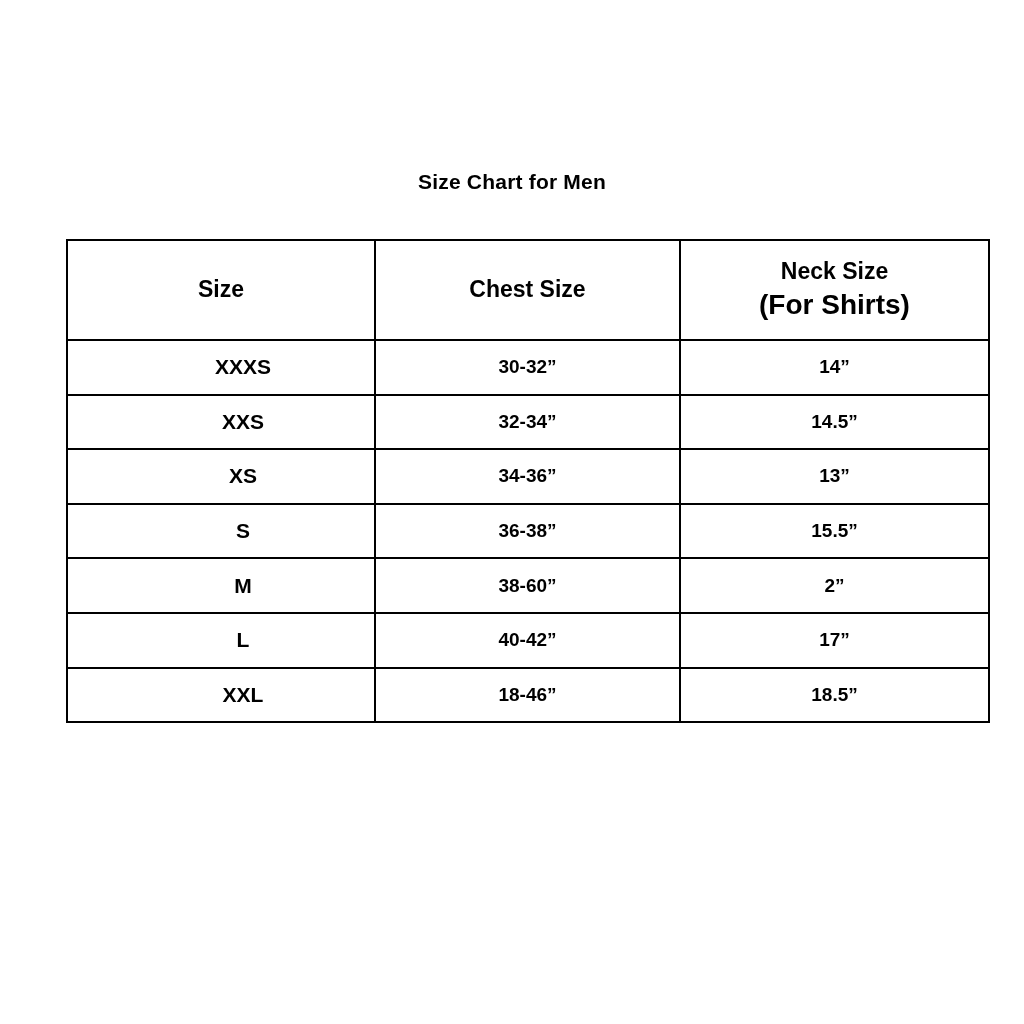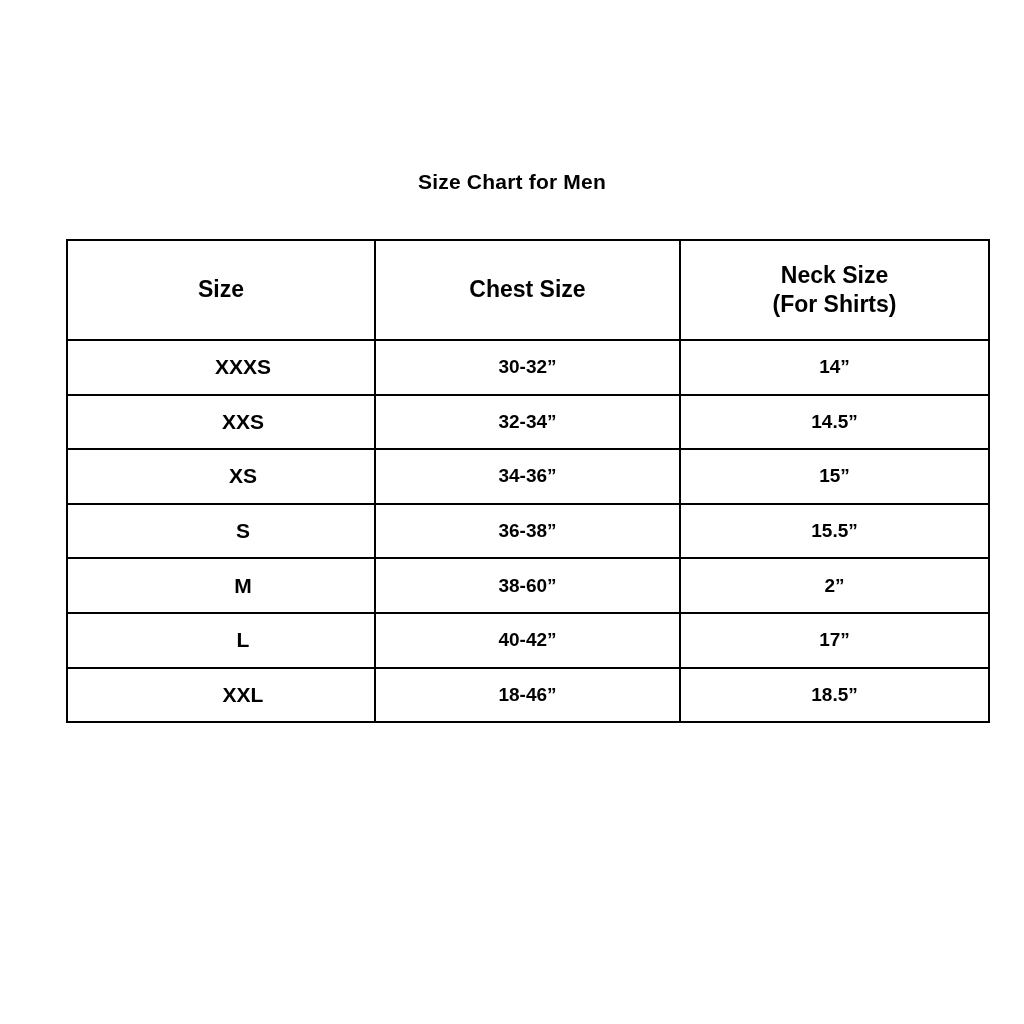--- a/index.html
+++ b/index.html
@@ -54,21 +54,21 @@
   col.col-chest { width: 305px; }
   col.col-neck { width: 309px; }
 
   thead th {
     height: 98px;
     font-size: 23px;
     line-height: 1.28;
   }
   thead th .sub {
     display: block;
-    font-size: 23px;
+    font-size: 28px;
     font-weight: bold;
   }
   tbody td {
     height: 52.6px;
     font-size: 19px;
   }
   tbody td.cell-size { font-size: 21px; padding-left: 44px; }
 </style>
 </head>
 <body>
@@ -105,21 +105,21 @@
           <td>14”</td>
         </tr>
         <tr>
           <td class="cell-size">XXS</td>
           <td>32-34”</td>
           <td>14.5”</td>
         </tr>
         <tr>
           <td class="cell-size">XS</td>
           <td>34-36”</td>
-          <td>15”</td>
+          <td>13”</td>
         </tr>
         <tr>
           <td class="cell-size">S</td>
           <td>36-38”</td>
           <td>15.5”</td>
         </tr>
         <tr>
           <td class="cell-size">M</td>
           <td>38-60”</td>
           <td>2”</td>

